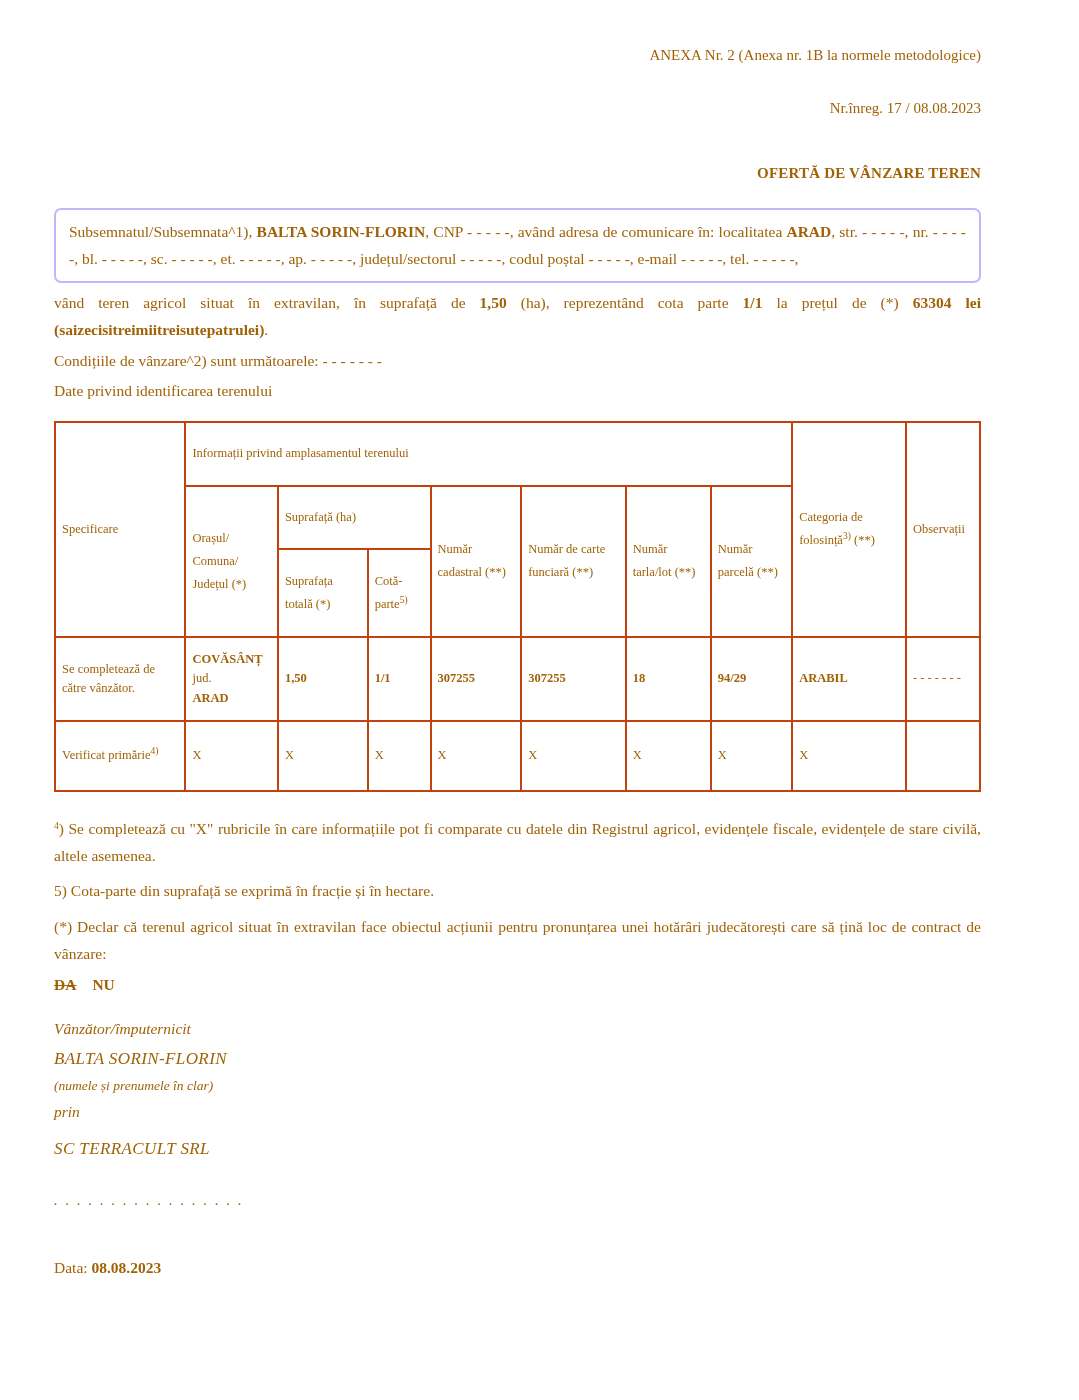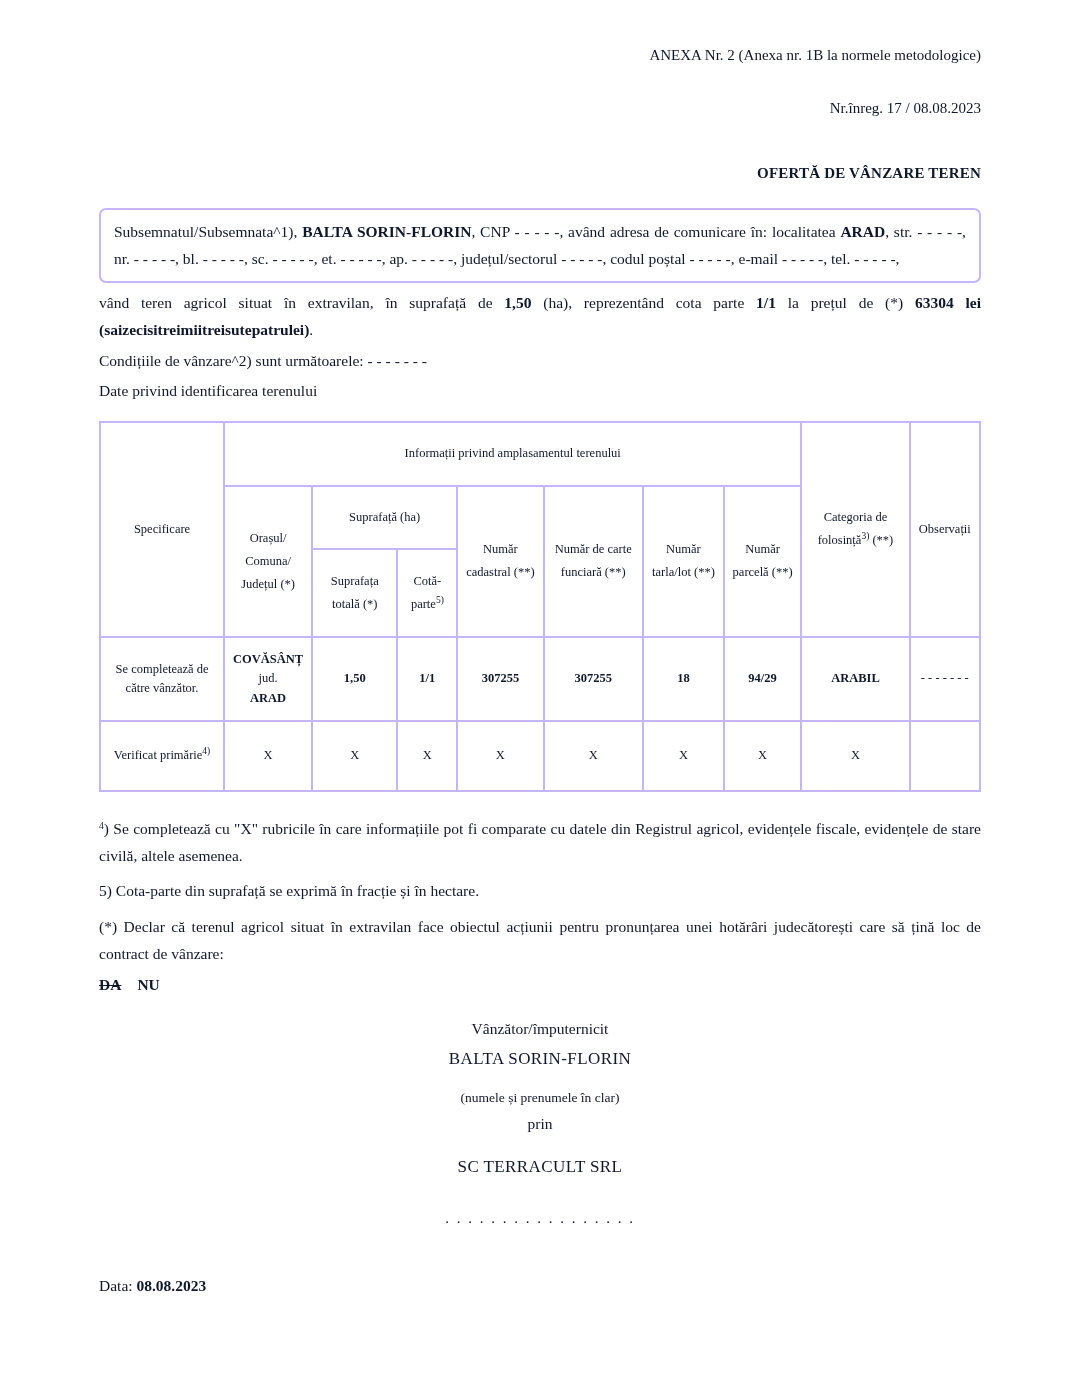--- a/index.html
+++ b/index.html
@@ -1,55 +1,55 @@
 <!DOCTYPE html>
 <html><head>
 <meta charset="utf-8">
 <style>
   html,body{margin:0;padding:0;background:#ffffff;}
   .page{
     position:relative;width:1079px;height:1400px;background:#ffffff;
-    font-family:"Liberation Serif","DejaVu Serif",serif;color:#0f172a;
-    box-sizing:border-box;padding:46px 98px 40px 99px;overflow:hidden;
+    font-family:"Liberation Serif","DejaVu Serif",serif;color:#a16207;
+    box-sizing:border-box;padding:46px 98px 40px 54px;overflow:hidden;
   }
   .align-right{text-align:right;font-size:15px;line-height:1.3;}
   .reg-line{margin-top:33px;}
   .doc-title{text-align:right;font-size:15px;font-weight:700;margin-top:47px;letter-spacing:.2px;}
   .intro-box{
     margin-top:26px;border:2px solid #c4b5fd;border-radius:7px;
     padding:9px 13px;font-size:15.5px;line-height:1.72;text-align:justify;
   }
   .para{margin:7px 0 0;font-size:15.5px;line-height:1.72;text-align:justify;}
   .single-line{margin:4px 0 0;font-size:15.5px;line-height:1.72;}
   .bold{font-weight:700;}
   .land-table{width:100%;border-collapse:collapse;margin-top:16px;table-layout:fixed;}
   .land-table td{
-    border:2px solid #c4b5fd;text-align:center;vertical-align:middle;
+    border:2px solid #c2410c;vertical-align:middle;
     font-size:12.5px;line-height:1.85;padding:4px 6px;overflow:hidden;
   }
   .hrow1 td{height:54px;}
   .hrow2 td{height:53px;}
   .hrow3 td{height:78px;}
   .seller-row td{height:74px;line-height:1.55;}
   .verify-row td{height:60px;}
   .cell-left{text-align:left;padding-left:8px;}
   .cell-bold{font-weight:700;}
   .xmark{font-size:17.5px;line-height:1;}
   sup{font-size:9.5px;vertical-align:baseline;position:relative;top:-5px;}
   .fnotes{margin-top:24px;}
   .fn{margin:9px 0 0;font-size:15.5px;line-height:1.72;text-align:justify;}
   .danu{margin-top:5px;font-size:15.5px;line-height:1.72;}
   .da{font-weight:700;text-decoration:line-through;padding-right:8px;}
   .nu{font-weight:700;margin-left:8px;}
-  .sig{margin-top:18px;text-align:center;}
+  .sig{margin-top:18px;text-align:left;font-style:italic;}
   .sig-role{font-size:15.5px;line-height:1.6;}
   .sig-name{font-size:17px;margin-top:4px;letter-spacing:.4px;line-height:1.5;}
-  .sig-note{font-size:13.5px;margin-top:17px;line-height:1.5;}
+  .sig-note{font-size:13.5px;margin-top:5px;line-height:1.5;}
   .sig-prin{font-size:15.5px;margin-top:4px;line-height:1.5;}
-  .sig-company{font-size:17px;margin-top:18px;letter-spacing:.4px;line-height:1.5;}
+  .sig-company{font-size:17px;margin-top:12px;letter-spacing:.4px;line-height:1.5;}
   .sig-dots{margin-top:31px;font-size:15px;letter-spacing:2px;}
   .footer-date{margin-top:50px;font-size:15.5px;}
 </style>
 </head>
 <body>
 
 <div class="page">
 
   <div class="align-right">ANEXA Nr. 2 (Anexa nr. 1B la normele metodologice)</div>
   <div class="align-right reg-line">Nr.înreg. 17 / 08.08.2023</div>

